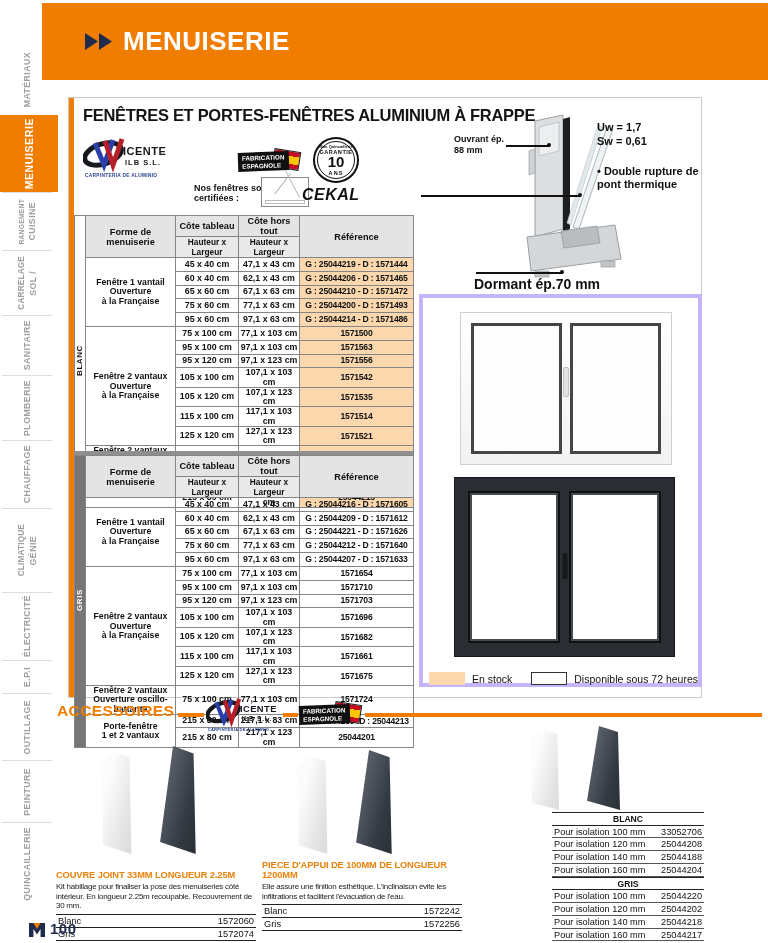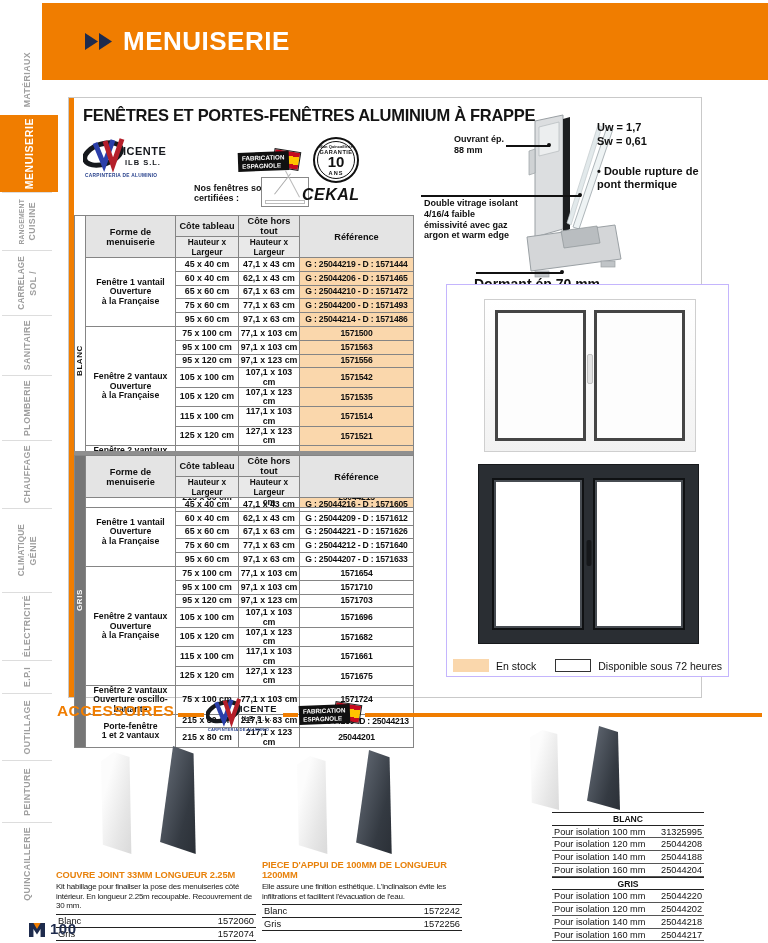--- a/index.html
+++ b/index.html
@@ -72,21 +72,21 @@
   .spec td.ref { font-size:8.6px; letter-spacing:-0.2px; }
   .spec td.stock { background:#fad7ac; }
   .spec td.tab { background:#fff; }
   .spec td.tab span { writing-mode:vertical-rl; transform:rotate(180deg); font-size:8px; font-weight:bold; letter-spacing:0.6px; color:#111; display:inline-block; }
   .spec td.tabgris { background:#767676; }
   .spec td.tabgris span { color:#fff; }
   .spec tr.grp td { border-top:1.7px solid #3c3c3c; }
   .tbl-sep { position:absolute; left:5px; width:339px; height:4px; background:#8f8f8f; }
 
   
-  .windows-box { position:absolute; left:350px; top:186px; width:283px; height:393px; border:1px solid #c4b5fd; background:#fff;margin-left:27px; }
+  .windows-box { position:absolute; left:350px; top:196px; width:283px; height:393px; border:4px solid #c4b5fd; background:#fff; }
   .white-win { position:absolute; left:37px; top:14px; width:212px; height:153px; background:linear-gradient(#ffffff,#f2f2f2); border:1px solid #cfcfcf; padding:10px; display:flex; gap:8px; }
   .white-win .pane { flex:1; border:3px solid #454545; background:#fdfdfd; }
   .handle-w { position:absolute; left:50%; top:36%; transform:translateX(-50%); width:6px; height:30px; background:#e2e2e2; border:1px solid #c0c0c0; border-radius:2px; }
   .dark-win { position:absolute; left:31px; top:179px; width:221px; height:180px; background:#2a2e33; border:1px solid #17191c; padding:13px; display:flex; gap:9px; }
   .dark-win .pane { flex:1; background:#fff; border:2px solid #0f1113; box-shadow:inset 0 0 0 2px #474c52; }
   .handle-d { position:absolute; left:50%; top:42%; transform:translateX(-50%); width:5px; height:26px; background:#16181b; border-radius:2px; }
   .legend { position:absolute; left:6px; top:374px; display:flex; align-items:center; gap:7px; }
   .sw { width:36px; height:13px; display:inline-block; }
   .sw.stock { background:#fad7ac; }
   .sw.avail { background:#fff; border:1.5px solid #333; margin-left:12px; }
@@ -228,21 +228,20 @@
     <div class="spec-note" style="left:385px;top:36px;width:52px;font-size:9px;">Ouvrant ép. 88 mm</div>
     <div class="ln" style="left:437px;top:47px;width:44px;"></div>
     <div class="dot" style="left:478px;top:45px;"></div>
 
     <div class="spec-note" style="left:528px;top:23px;font-size:11px;">Uw = 1,7</div>
     <div class="spec-note" style="left:528px;top:37px;font-size:11px;">Sw = 0,61</div>
     <div class="spec-note" style="left:528px;top:67px;width:106px;font-size:11px;">• Double rupture de pont thermique</div>
 
     <div class="ln" style="left:352px;top:97px;width:160px;"></div>
     <div class="dot" style="left:509px;top:95px;"></div>
-    <div class="spec-note" style="left:355px;top:100px;width:97px;font-size:9px;">Double vitrage isolant 4/16/4 faible émissivité avec gaz argon et warm edge</div>
 
     <div class="ln" style="left:407px;top:174px;width:87px;"></div>
     <div class="dot" style="left:491px;top:172px;"></div>
     <div class="spec-note" style="left:405px;top:178px;font-size:14px;">Dormant ép.70 mm</div>
 
     <div class="tbl-host" style="left:5px;top:117px;">
         <table class="spec">
           <colgroup>
             <col style="width:11px">
             <col style="width:90px">
@@ -532,21 +531,21 @@
           <span>1572256</span>
         </div>
     </div>
   </div>
 
 
   <div class="kit-col" style="left:552px;top:812px;width:152px;">
       <div class="kit-head">BLANC</div>
       <div class="kit-row">
         <span>Pour isolation 100 mm</span>
-        <span>31325995</span>
+        <span>33052706</span>
       </div>
       <div class="kit-row">
         <span>Pour isolation 120 mm</span>
         <span>25044208</span>
       </div>
       <div class="kit-row">
         <span>Pour isolation 140 mm</span>
         <span>25044188</span>
       </div>
       <div class="kit-row">

